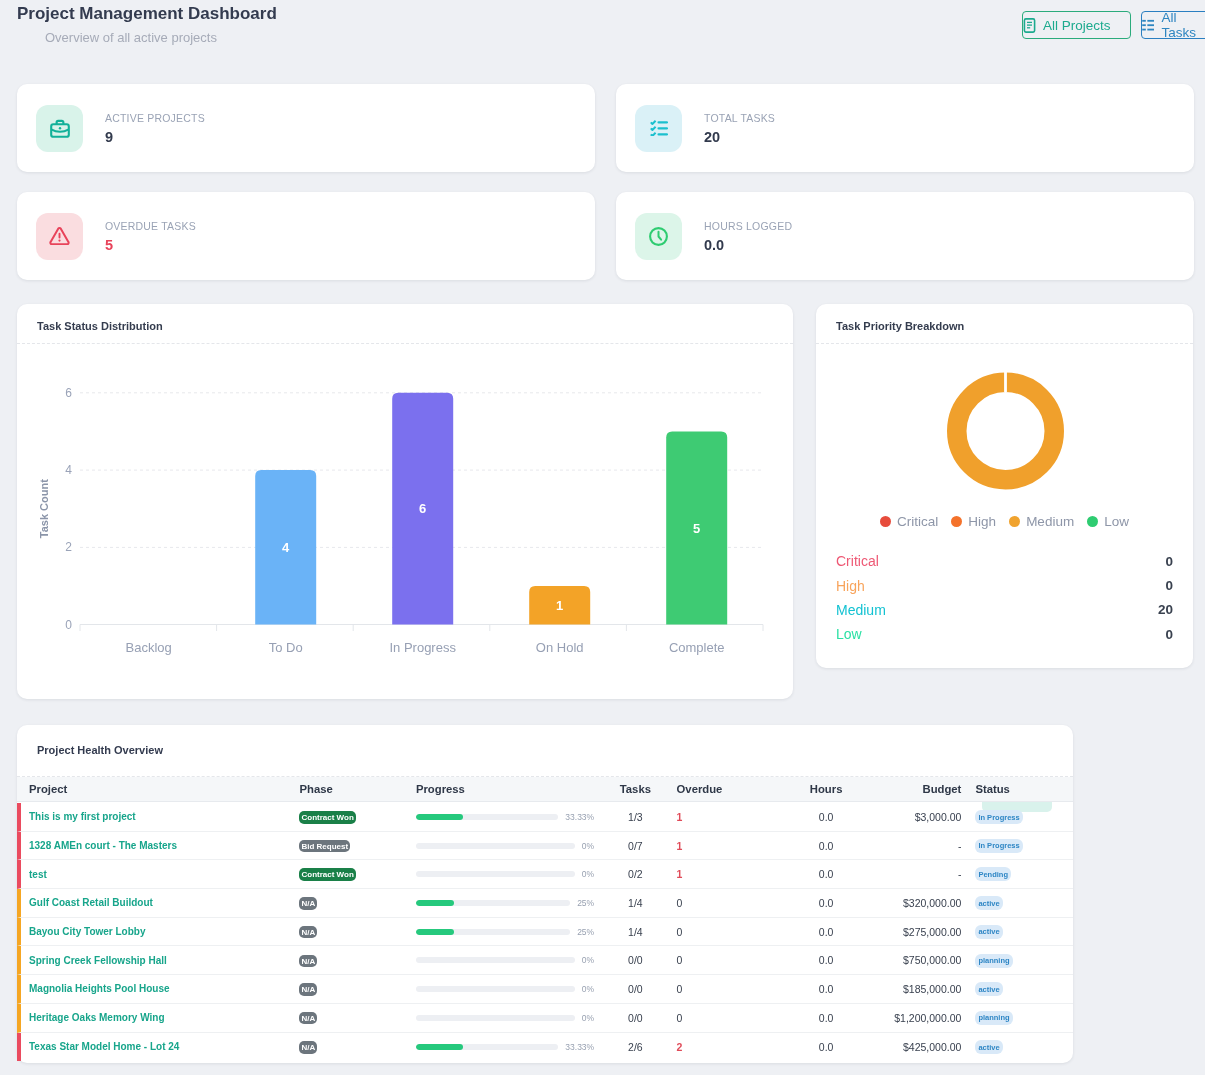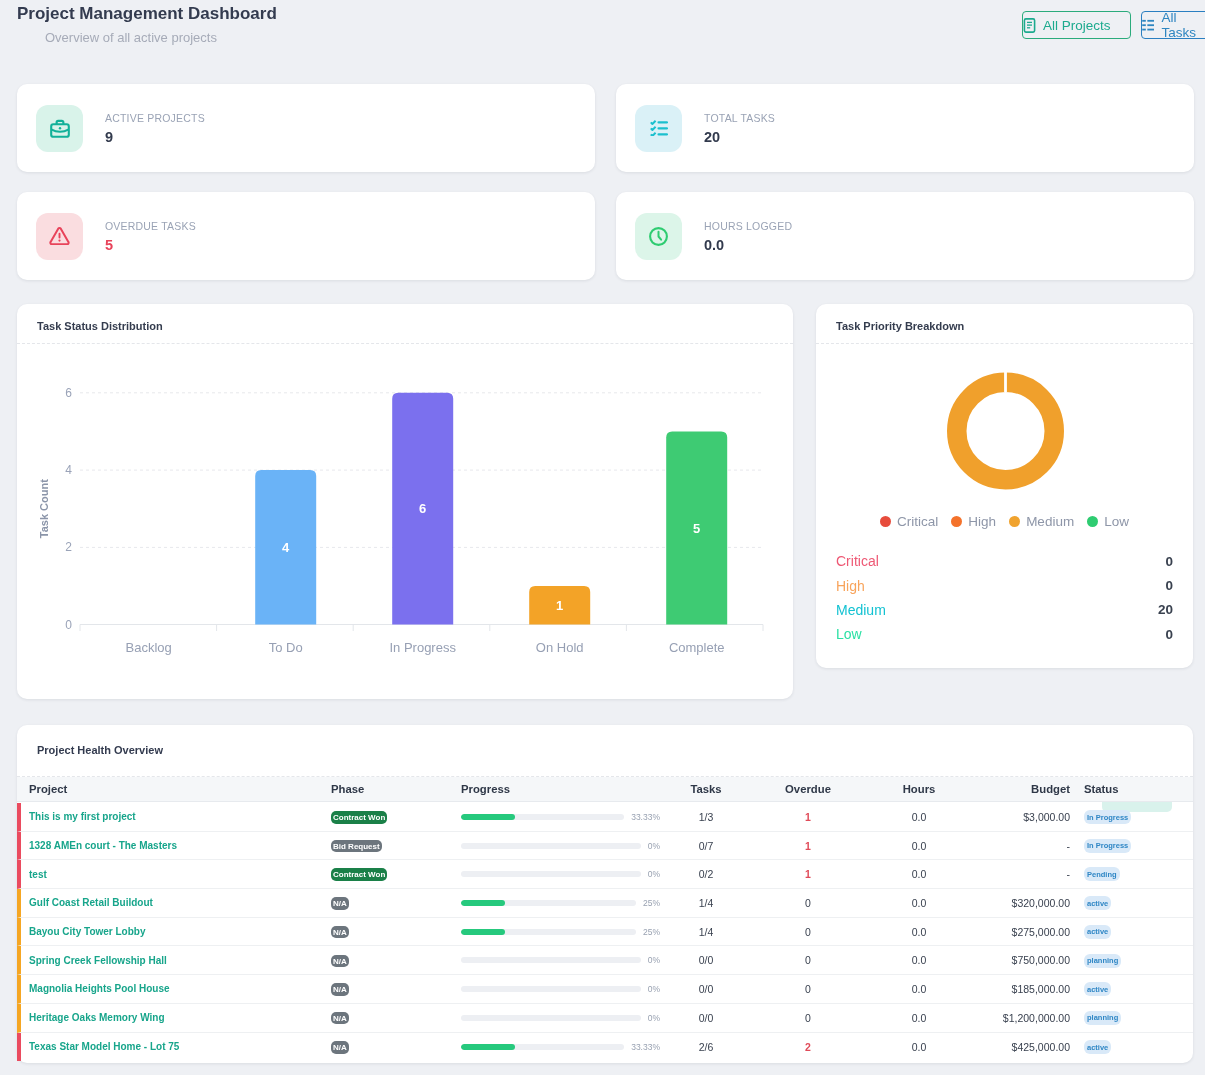--- a/index.html
+++ b/index.html
@@ -28,35 +28,35 @@
 .chart-right { position: absolute; left: 816px; top: 304px; width: 377px; height: 364px; }
 .ctitle { position: absolute; left: 20px; top: 16px; font-size: 11px; font-weight: bold; color: #343c4e; }
 .cdiv { position: absolute; left: 0; right: 0; top: 39px; border-top: 1px dashed #e4e6ea; }
 .legend { position: absolute; left: 0; right: 0; top: 210px; display: flex; justify-content: center; gap: 13px; font-size: 13.5px; color: #8e96a8; align-items: center; }
 .legend .li { display: flex; align-items: center; gap: 6px; }
 .dot { width: 11px; height: 11px; border-radius: 50%; }
 .plist { position: absolute; left: 20px; right: 20px; top: 245px; }
 .plist .prow { height: 24.4px; display: flex; justify-content: space-between; align-items: center; font-size: 14px; }
 .plist .pval { color: #39414f; font-weight: bold; font-size: 13.5px; }
 
-.tcard { position: absolute; left: 17px; top: 725px; width: 1176px; height: 338px; }
+.tcard { position: absolute; left: 17px; top: 725px; width: 1056px; height: 338px; }
 .tcard .ttitle { position: absolute; left: 20px; top: 19px; font-size: 11px; font-weight: bold; color: #333b4f; }
 .viewall { position: absolute; right: 21px; top: 11px; width: 70px; height: 28px; background: #d9f2ec; border-radius: 5px; color: #14b0a2; font-size: 12px; display: flex; align-items: center; justify-content: center; margin-top: 48px; }
 .tdiv { position: absolute; left: 0; right: 0; top: 51px; border-top: 1px dashed #e4e6ea; }
 .thead { position: absolute; left: 0; right: 0; top: 52px; height: 25px; background: #f5f7f9; border-bottom: 1px solid #e7eaee; display: flex; align-items: center; padding-left: 12px; font-size: 11.3px; font-weight: bold; color: #2f3848; }
 .tbody { position: absolute; left: 0; right: 0; top: 78px; }
 .trow { height: 28.7px; display: flex; align-items: center; border-bottom: 1px solid #eef0f2; border-left: 4px solid transparent; padding-left: 8px; font-size: 10.5px; color: #39414f; }
 .trow:last-child { border-bottom: none; }
 .trow.bred { border-left-color: #ea4b5f; }
 .trow.borange { border-left-color: #f5a623; }
 .c-proj { width: 302px; font-weight: bold; color: #17a58b; font-size: 10px; }
 .c-phase { width: 130px; }
 .c-prog { width: 199px; display: flex; align-items: center; }
 .c-tasks { width: 92px; text-align: center; }
-.c-over { width: 112px; text-align: center; }
+.c-over { width: 112px; text-align: left; }
 .c-hours { width: 110px; text-align: center; }
 .c-budget { width: 96px; text-align: right; }
 .c-status { width: 123px; padding-left: 14px; }
 .thead .c-proj { color: #2f3848; font-size: 11.3px; }
 .badge { display: inline-block; font-size: 8px; font-weight: bold; color: #fff; padding: 2px 2px 1.5px; border-radius: 5px; }
 .badge.bgreen { background: #1a8048; }
 .badge.bgray { background: #6c757d; }
 .track { flex: 1; height: 6px; border-radius: 3px; background: #edeff3; overflow: hidden; }
 .fill { height: 6px; border-radius: 3px; background: #26c97d; }
 .pct { margin-left: 7px; font-size: 8.5px; color: #98a1b1; }
@@ -348,21 +348,21 @@
             <div class="track"></div>
             <span class="pct">0%</span>
           </div>
         <div class="c-tasks">0/0</div>
         <div class="c-over">0</div>
         <div class="c-hours">0.0</div>
         <div class="c-budget">$1,200,000.00</div>
         <div class="c-status"><span class="pill">planning</span></div>
       </div>
       <div class="trow bred">
-        <div class="c-proj">Texas Star Model Home - Lot 75</div>
+        <div class="c-proj">Texas Star Model Home - Lot 24</div>
         <div class="c-phase"><span class="badge bgray">N/A</span></div>
         <div class="c-prog">
             <div class="track">
               <div class="fill" style="width:33.33%"></div>
             </div>
             <span class="pct">33.33%</span>
           </div>
         <div class="c-tasks">2/6</div>
         <div class="c-over ov-red">2</div>
         <div class="c-hours">0.0</div>

